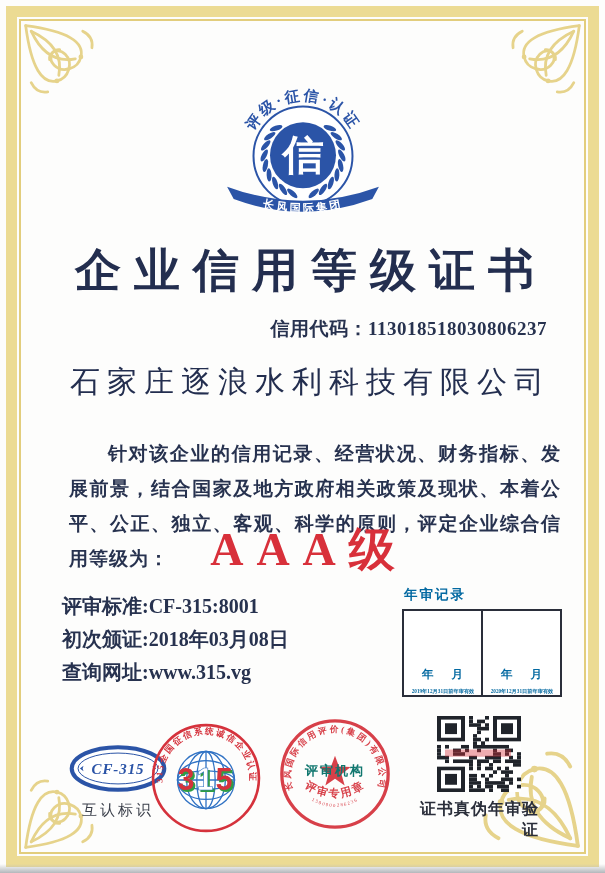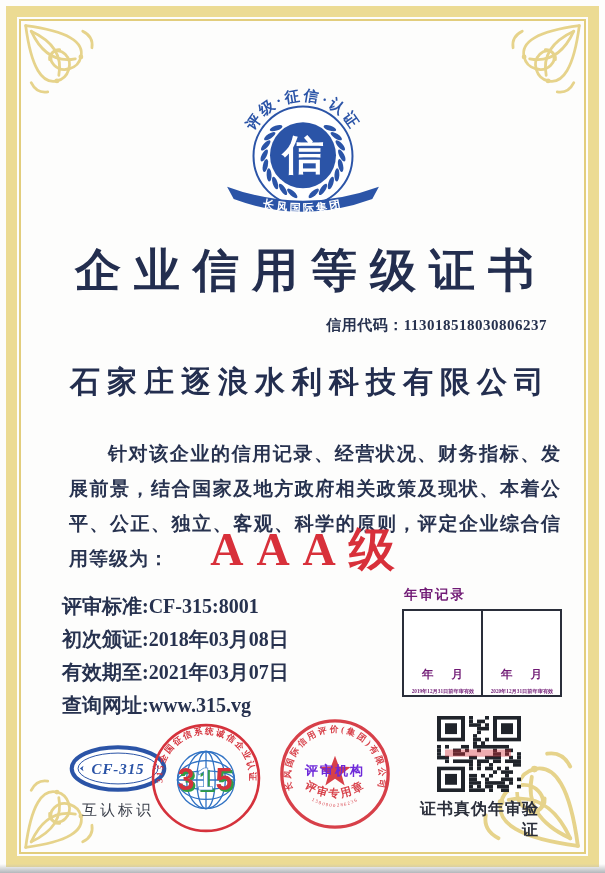--- a/index.html
+++ b/index.html
@@ -22,58 +22,58 @@
   
   .emblem{position:absolute;left:50%;top:76px;transform:translateX(-50%);}
   
   .title{
     position:absolute;left:0;right:0;top:240px;margin:0;text-align:center;
     font-size:46px;font-weight:bold;letter-spacing:13px;padding-left:17px;
     color:#232e4f;
   }
   .credit-code{
     position:absolute;right:58px;top:316px;
-    font-size:15px;font-weight:bold;color:#27324f;letter-spacing:0.5px;
+    font-size:19px;font-weight:bold;color:#27324f;letter-spacing:0.5px;
   }
   .company{
     position:absolute;left:0;right:0;top:362px;text-align:center;
     font-family:"Liberation Sans","DejaVu Sans",sans-serif;
-    font-size:30px;font-weight:bold;letter-spacing:7px;padding-left:16px;
+    font-size:30px;font-weight:normal;letter-spacing:7px;padding-left:16px;
     color:#232e4f;
   }
   .body-text{
     position:absolute;left:57px;width:492px;top:424px;margin:12px;
     font-size:19px;font-weight:600;line-height:35px;letter-spacing:1px;
     text-indent:2.05em;text-align:justify;color:#27324f;
   }
   .rating{
     position:absolute;left:0;right:0;top:519px;text-align:center;
     font-size:46px;font-weight:bold;letter-spacing:13px;padding-left:13px;
     color:#d8303a;
   }
   
   .details{position:absolute;left:62px;top:590px;font-size:20px;font-weight:bold;line-height:33px;color:#27324f;}
   
-  .annual{position:absolute;left:402px;top:586px;width:189px;color:#701a75;}
+  .annual{position:absolute;left:402px;top:586px;width:189px;color:#0369a1;}
   .annual-title{font-size:13.5px;font-weight:bold;letter-spacing:2px;margin:0 0 5px 2px;}
   .annual-table{display:flex;width:156px;height:84px;border:2px solid #2a2e3a;background:#fff;}
   .annual-cell{position:relative;flex:1;}
   .annual-cell + .annual-cell{border-left:2px solid #2a2e3a;}
   .ym{position:absolute;left:0;right:0;bottom:13px;display:flex;justify-content:center;gap:18px;
       font-size:11.5px;font-weight:bold;}
   .annual-note{position:absolute;left:50%;bottom:0;transform:translateX(-50%) scale(0.58);
       transform-origin:center bottom;font-size:9px;font-weight:bold;white-space:nowrap;}
   
   .cf-oval{position:absolute;left:68px;top:744px;}
   .label-mutual{position:absolute;left:64px;top:801px;width:108px;text-align:center;
       font-size:15px;letter-spacing:3px;color:#3a3f4a;}
   .seal315{position:absolute;left:150px;top:722px;}
   .orgseal{position:absolute;left:277px;top:716px;width:116px;height:116px;}
   .agency-overlay{position:absolute;left:0;right:0;top:46px;text-align:center;
-      font-size:13px;font-weight:bold;letter-spacing:2px;color:#6d28d9;}
+      font-size:13px;font-weight:bold;letter-spacing:2px;color:#0f766e;}
   .qr{position:absolute;left:437px;top:716px;}
   .label-qr{position:absolute;left:419px;top:799px;width:120px;text-align:right;
       font-size:16px;font-weight:bold;letter-spacing:1px;color:#2a2e3a;}
   .hidden-defs{position:absolute;width:0;height:0;overflow:hidden;}
 </style>
 </head>
 <body>
 
 <div class="page">
 
@@ -148,21 +148,20 @@
 
   <h1 class="title">企业信用等级证书</h1>
   <div class="credit-code">信用代码：113018518030806237</div>
   <div class="company">石家庄逐浪水利科技有限公司</div>
   <p class="body-text">针对该企业的信用记录、经营状况、财务指标、发展前景，结合国家及地方政府相关政策及现状、本着公平、公正、独立、客观、科学的原则，评定企业综合信用等级为：</p>
   <div class="rating">AAA级</div>
 
   <div class="details">
     <div>评审标准:CF-315:8001</div>
     <div>初次颁证:2018年03月08日</div>
-    <div>有效期至:2021年03月07日</div>
     <div>查询网址:www.315.vg</div>
   </div>
 
   <div class="annual">
     <div class="annual-title">年审记录</div>
     <div class="annual-table">
       <div class="annual-cell">
         <div class="ym">
           <span>年</span>
           <span>月</span>

